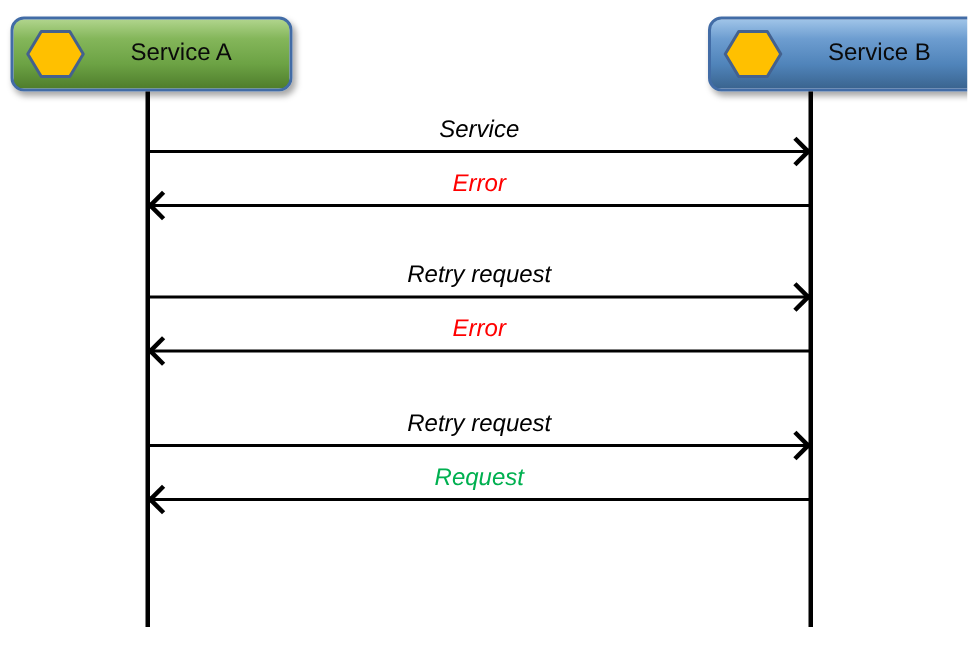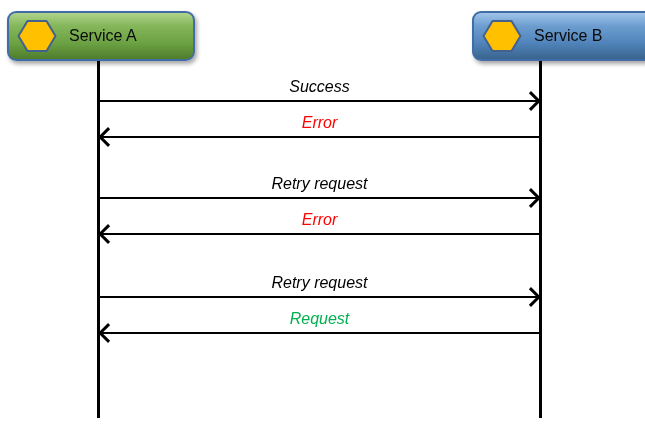--- a/index.html
+++ b/index.html
@@ -16,21 +16,21 @@
   }
   .actor-a{
     left:7px;width:188px;
     background:linear-gradient(180deg,#b0d48c 0%,#84b65a 28%,#6ca244 65%,#4f7d2c 100%);
   }
   .actor-b{
     left:472px;width:187px;
     background:linear-gradient(180deg,#9fc4e8 0%,#6d9dd0 28%,#5084ba 65%,#3a648f 100%);
   }
   .hex{margin-left:8px;flex:0 0 auto;display:block;}
-  .actor-label{margin-left:12px;font-size:16px;color:#0a0a0a;white-space:nowrap;}
+  .actor-label{margin-left:30px;font-size:16px;color:#0a0a0a;white-space:nowrap;}
   
   .lifeline{position:absolute;top:61px;height:357px;width:3px;background:#000;}
   .lifeline-a{left:97px;}
   .lifeline-b{left:539px;}
   
   .message{position:absolute;left:99px;width:441px;height:0;}
   .m1{top:101px}.m2{top:137px}.m3{top:198px}.m4{top:234px}.m5{top:297px}.m6{top:333px}
   .msg-label{
     position:absolute;left:0;width:100%;bottom:5px;text-align:center;
     font-style:italic;font-size:16px;line-height:18px;color:#000;white-space:nowrap;
@@ -63,21 +63,21 @@
     <svg class="hex" width="40" height="34" viewBox="0 0 40 34">
       <polygon points="10.5,2 29.5,2 38.5,17 29.5,32 10.5,32 1.5,17" fill="#FFC000" stroke="#44618E" stroke-width="2" stroke-linejoin="round"></polygon>
     </svg>
     <span class="actor-label">Service B</span>
   </div>
 
   <div class="lifeline lifeline-a"></div>
   <div class="lifeline lifeline-b"></div>
 
   <div class="message m1">
-    <div class="msg-label" style="color: rgb(0, 0, 0);">Success</div>
+    <div class="msg-label" style="color: rgb(0, 0, 0);">Service</div>
     <div class="msg-line dir-right"></div>
   </div>
 
   <div class="message m2">
     <div class="msg-label" style="color: rgb(255, 0, 0);">Error</div>
     <div class="msg-line dir-left"></div>
   </div>
 
   <div class="message m3">
     <div class="msg-label" style="color: rgb(0, 0, 0);">Retry request</div>

